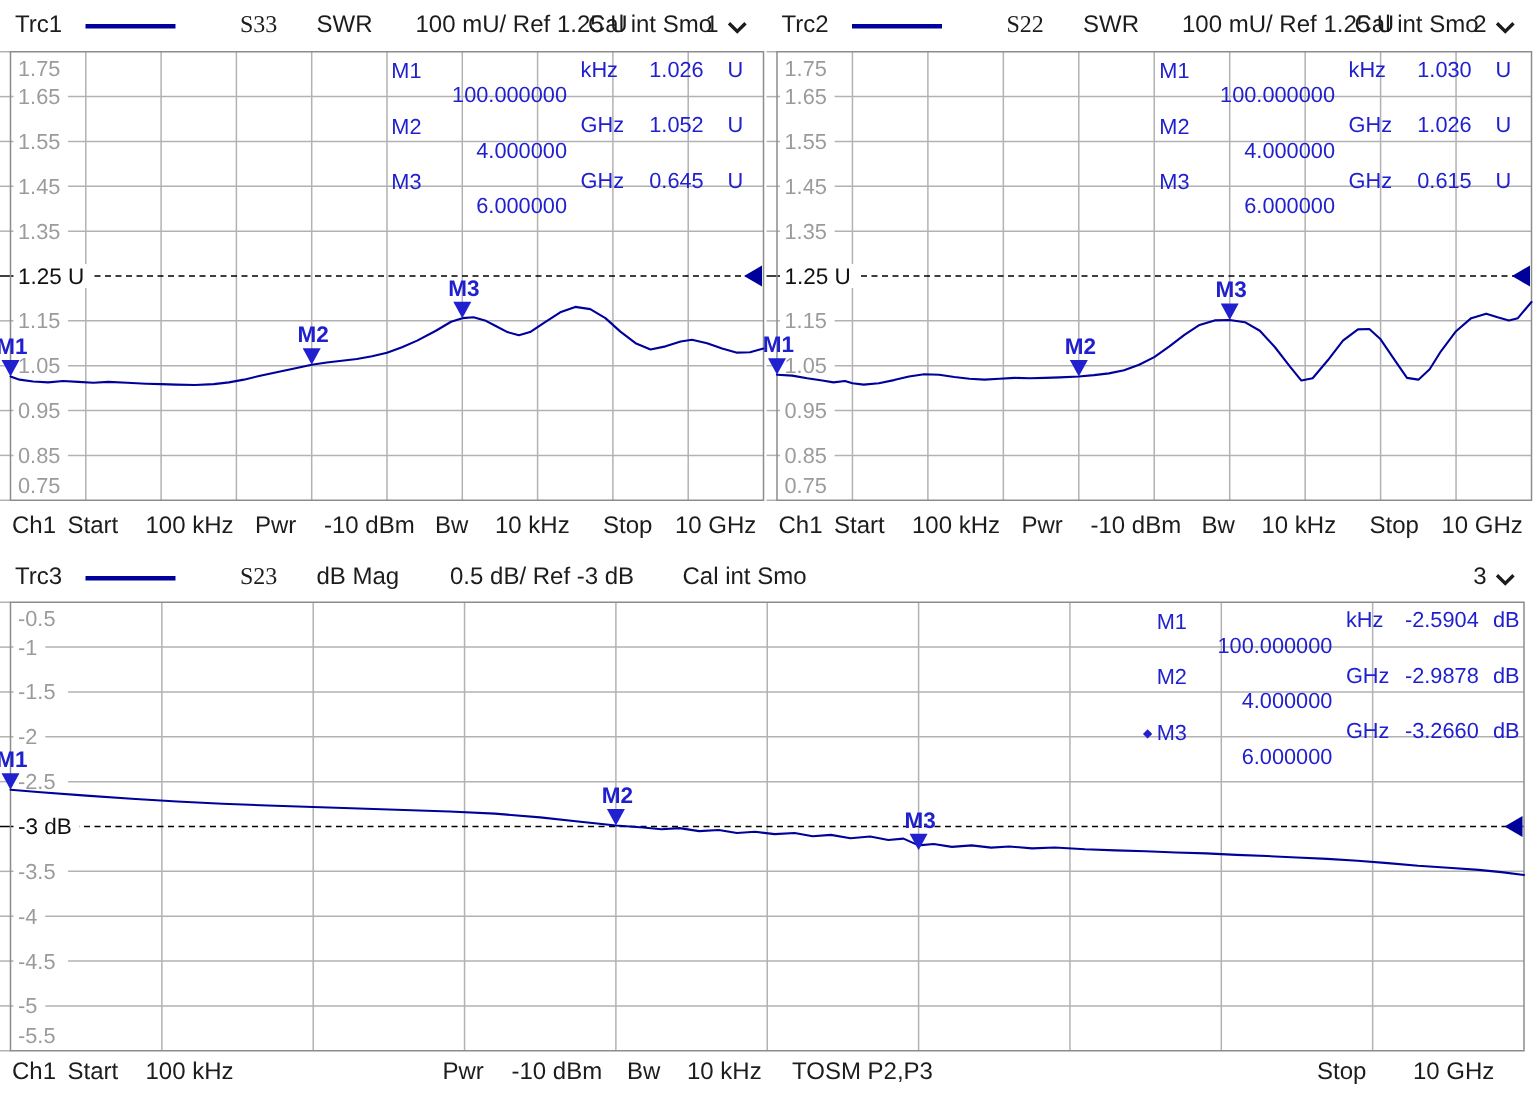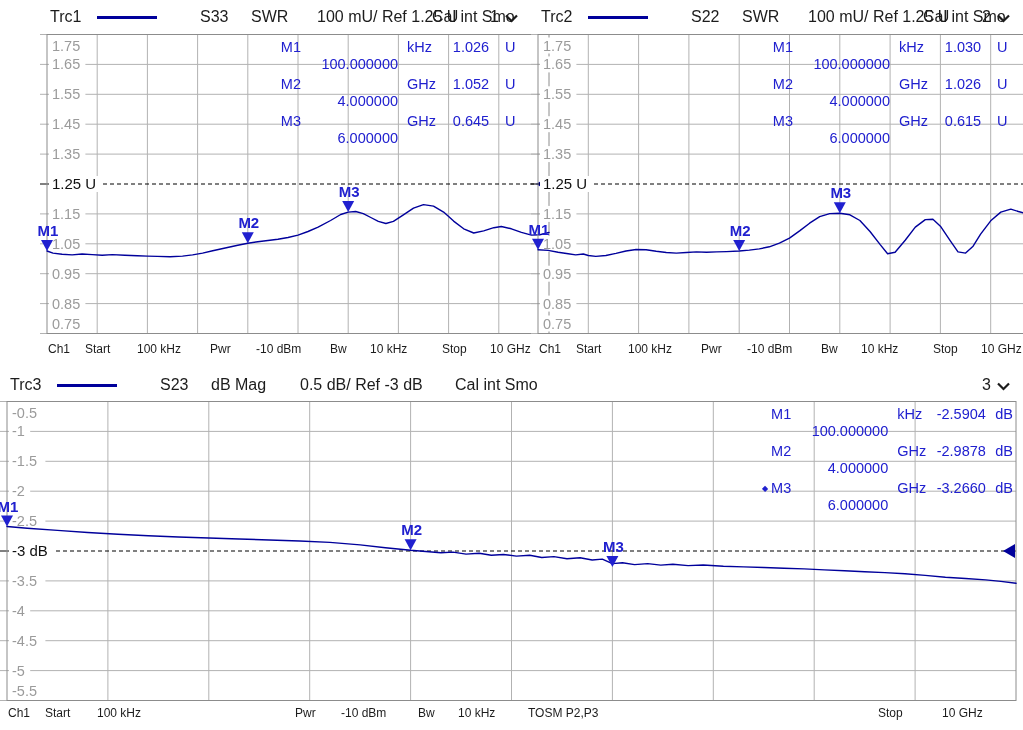--- a/index.html
+++ b/index.html
@@ -1,32 +1,32 @@
 <!DOCTYPE html>
 <html><head>
 <meta charset="utf-8">
 <style>
   html,body{margin:0;padding:0;}
   body{
     width:1023px;height:730px;background:#fff;overflow:hidden;
     font-family:"Liberation Sans",sans-serif;color:#1c1c1c;
     -webkit-font-smoothing:antialiased;
   }
-  .top-row{display:flex;padding-left:40px;}
+  .top-row{display:flex;}
   .panel{position:relative;}
   .panel.half{width:511px;}
   .panel.half + .panel.half{width:512px;}
   .panel.full{width:1023px;}
 
   .panel-header{position:relative;height:34px;font-size:16px;}
   .panel.full .panel-header{height:33px;}
   .panel-header > span{position:absolute;top:8px;white-space:nowrap;}
   .panel-header .pos-trc{left:10px;}
   .panel-header .trace-sample{left:57px;top:16px;width:60px;height:3px;background:#00009b;}
-  .panel-header .pos-param{left:160px;}
+  .panel-header .pos-param{left:160px;font-family:Liberation Serif, serif;}
   .panel-header .pos-format{left:211px;}
   .panel-header .pos-scale{left:277px;}
   .panel-header .pos-cal{left:392px;}
   .panel.full .panel-header .pos-scale{left:300px;}
   .panel.full .panel-header .pos-cal{left:455px;}
   .chan-sel{position:absolute;right:12px;top:8px;display:flex;align-items:center;gap:5px;cursor:default;}
   .chan-sel svg{margin-top:3px;}
 
   .plot{position:relative;height:300px;overflow:visible;}
   .plot svg{position:absolute;left:0;top:0;overflow:visible;display:block;}
@@ -37,21 +37,21 @@
     column-gap:9px;row-gap:1px;
     color:#2020cf;font-size:14.5px;line-height:19px;white-space:nowrap;
   }
   .mtable .c-name{text-align:right;min-width:26px;position:relative;}
   .mtable .c-freq{text-align:right;min-width:88px;margin-top:17px;}
   .mtable .c-funit{text-align:left;min-width:30px;}
   .mtable .c-val{text-align:center;min-width:50px;}
   .mtable .c-vunit{text-align:left;min-width:16px;}
   .mk-diamond{font-size:8px;vertical-align:2px;margin-right:3px;visibility:hidden;}
 
-  .footer{position:relative;height:34px;font-size:12px;}
+  .footer{position:relative;height:34px;font-size:16px;}
   .panel.full .footer{height:29px;}
   .footer > span{position:absolute;top:8px;white-space:nowrap;}
   .panel.full .footer > span{top:5px;}
   .f0{left:8px;}  .f1{left:45px;} .f2{left:97px;}
   .half .f3{left:170px;} .half .f4{left:216px;} .half .f5{left:290px;}
   .half .f6{left:330px;} .half .f7{left:402px;} .half .f8{left:450px;}
   .full .f3{left:295px;} .full .f4{left:341px;} .full .f5{left:418px;}
   .full .f6{left:458px;} .full .f7{left:528px;} .full .f8{left:878px;} .full .f9{left:942px;}
 </style>
 </head>

